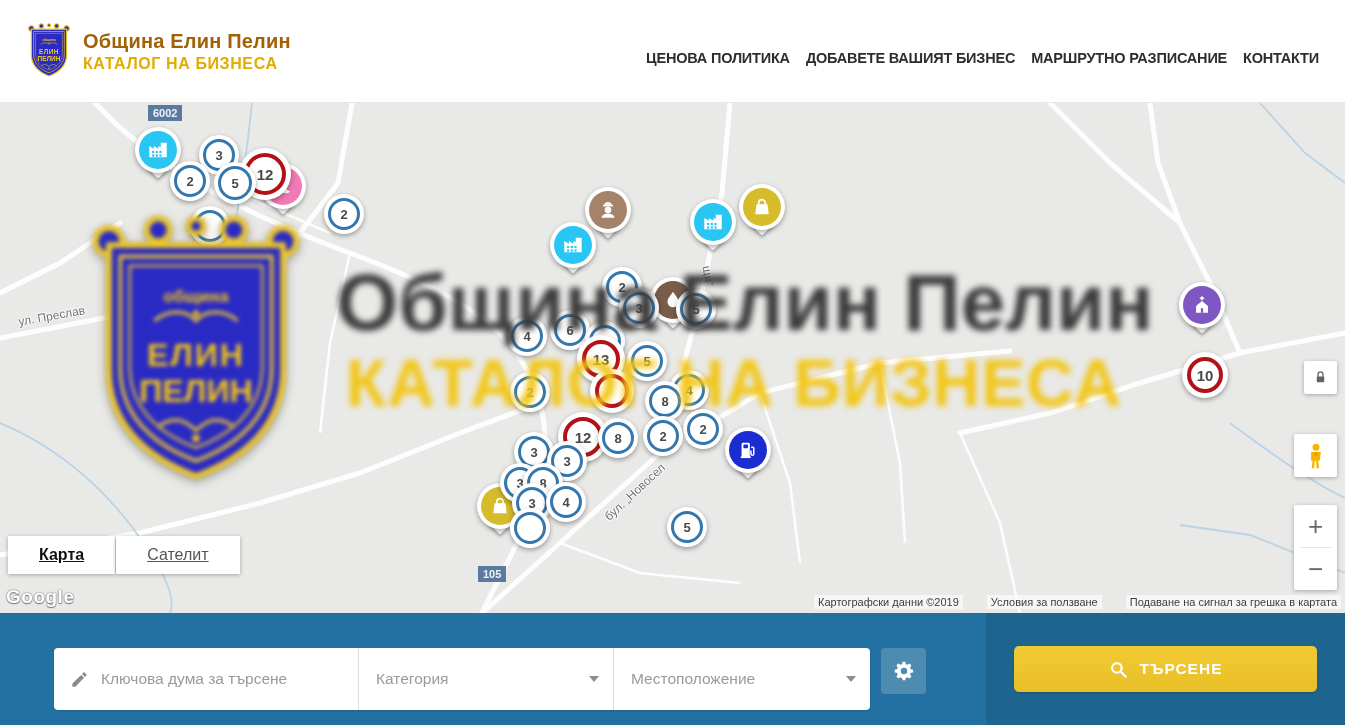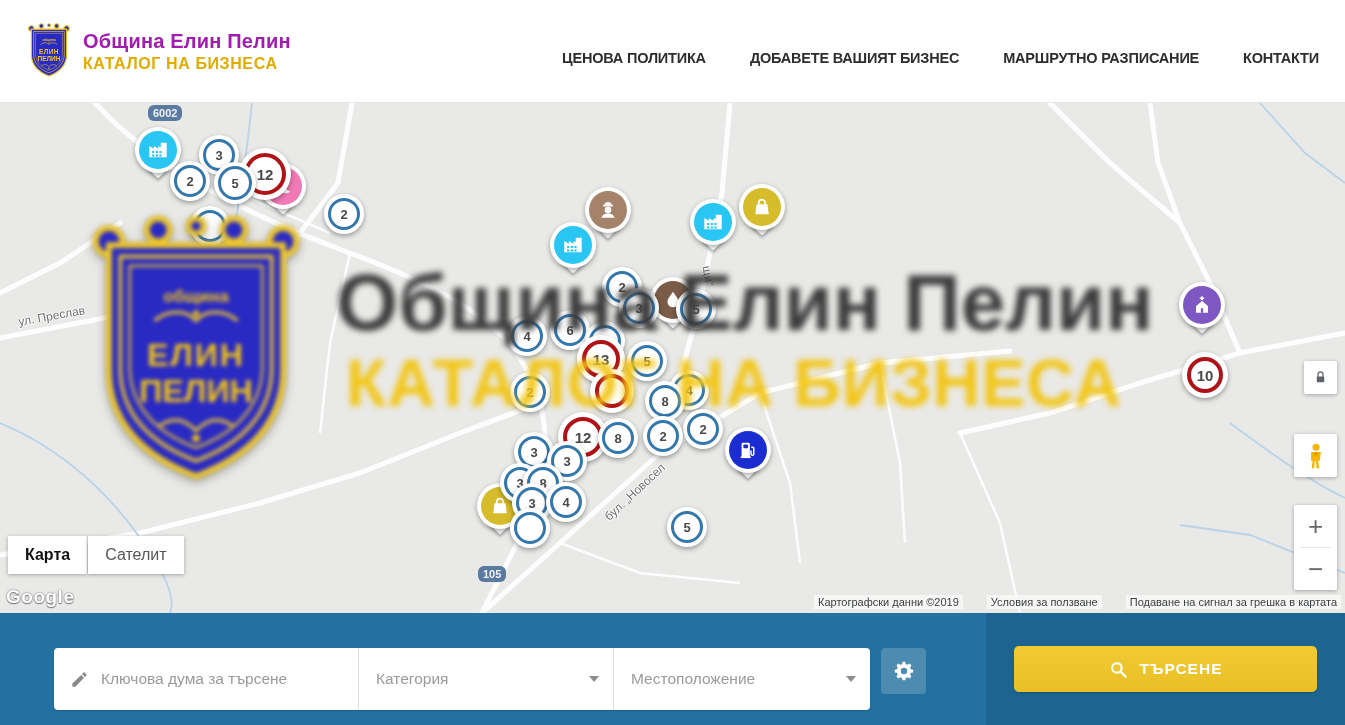--- a/index.html
+++ b/index.html
@@ -5,33 +5,33 @@
   html,body{margin:0;padding:0;background:#fff;}
   *{box-sizing:border-box;}
   .page{position:relative;width:1345px;height:725px;overflow:hidden;
         font-family:"Liberation Sans", sans-serif;background:#fff;}
 
   
   .header{position:relative;height:103px;display:flex;align-items:center;
           padding:0 26px;background:#fff;border-bottom:1px solid #e7e7e7;}
   .logo{display:flex;align-items:center;gap:11px;}
   .logo-crest{width:46px;height:58px;flex:0 0 auto;}
-  .logo-text .t1{font-size:20px;font-weight:bold;color:#a21caf;letter-spacing:0.2px;}
+  .logo-text .t1{font-size:20px;font-weight:bold;color:#a16207;letter-spacing:0.2px;}
   .logo-text .t2{font-size:16px;font-weight:bold;color:#e3ab00;letter-spacing:0.6px;margin-top:2px;}
-  .nav{margin-left:auto;display:flex;gap:44px;padding-top:14px;}
+  .nav{margin-left:auto;display:flex;gap:16px;padding-top:14px;}
   .nav a{font-size:14.5px;font-weight:bold;color:#2d2d2d;text-decoration:none;
          letter-spacing:-0.2px;cursor:pointer;white-space:nowrap;}
 
   
   .map{position:relative;width:1345px;height:510px;background:#e9e9e7;overflow:hidden;}
   .roads{position:absolute;inset:0;z-index:0;}
   .street-label{position:absolute;z-index:1;font-size:12px;color:#6f6f6f;white-space:nowrap;
       text-shadow:1px 0 0 #fff,-1px 0 0 #fff,0 1px 0 #fff,0 -1px 0 #fff;}
   .road-shield{position:absolute;z-index:1;background:#5b7aa0;color:#eef2f8;font-size:11px;
-      font-weight:bold;padding:1px 5px;border-radius:6px;line-height:14px;text-align:center;}
+      font-weight:bold;padding:1px 5px;border-radius:0;line-height:14px;text-align:center;}
 
   .markers{position:absolute;inset:0;z-index:2;}
   .cluster{position:absolute;background:#fff;border-radius:50%;
       box-shadow:0 2px 5px rgba(0,0,0,.35);display:flex;align-items:center;justify-content:center;cursor:pointer;}
   .cluster .ring{position:absolute;inset:4px;border-radius:50%;border:3px solid #3377ad;}
   .cluster.red .ring{border-color:#b11217;border-width:4px;inset:5px;}
   .cluster .num{position:relative;color:#4a4a4a;font-weight:bold;}
   .pin{position:absolute;width:46px;height:64px;cursor:pointer;}
   .pin .tail{position:absolute;left:14px;top:30px;width:18px;height:18px;background:#fff;
       transform:rotate(45deg);border-radius:2px;box-shadow:2px 2px 3px rgba(0,0,0,.25);}
@@ -42,22 +42,22 @@
   .watermark{position:absolute;inset:0;z-index:3;pointer-events:none;}
   .wm-crest{position:absolute;left:80px;top:108px;width:232px;height:284px;
       filter:blur(2.2px) drop-shadow(0 3px 5px rgba(0,0,0,.35));}
   .wm-line1{position:absolute;left:336px;top:160px;font-size:80px;font-weight:bold;color:#3b3b3b;
       white-space:nowrap;line-height:1;filter:blur(3.2px);}
   .wm-line2{position:absolute;left:346px;top:247px;font-size:66px;font-weight:bold;color:#f2c513;
       white-space:nowrap;line-height:1;letter-spacing:1px;filter:blur(3px);}
 
   .map-ctl{position:absolute;z-index:4;}
   .maptype{left:8px;top:433px;display:flex;gap:1px;}
-  .maptype .mbtn{background:#fff;height:38px;line-height:38px;padding:0 17px;font-size:16px;
-      box-shadow:0 1px 4px rgba(0,0,0,.3);cursor:pointer;color:#565656;}
+  .maptype .mbtn{background:#fff;height:38px;line-height:38px;padding:0 31px;font-size:16px;
+      box-shadow:0 1px 4px rgba(0,0,0,.3);cursor:pointer;color:#565656;text-decoration:underline;}
   .maptype .mbtn.active{font-weight:bold;color:#111;}
   .lock-box{left:1304px;top:258px;width:33px;height:33px;background:#fff;border-radius:2px;
       box-shadow:0 1px 4px rgba(0,0,0,.3);display:flex;align-items:center;justify-content:center;cursor:pointer;}
   .pegman-box{left:1294px;top:331px;width:43px;height:43px;background:#fff;border-radius:2px;
       box-shadow:0 1px 4px rgba(0,0,0,.3);display:flex;align-items:center;justify-content:center;cursor:pointer;}
   .zoomctl{left:1294px;top:402px;width:43px;background:#fff;border-radius:2px;
       box-shadow:0 1px 4px rgba(0,0,0,.3);display:flex;flex-direction:column;}
   .zoomctl .zbtn{height:42px;display:flex;align-items:center;justify-content:center;
       font-size:26px;color:#666;cursor:pointer;user-select:none;}
   .zoomctl .zdiv{height:1px;background:#e6e6e6;margin:0 6px;}

